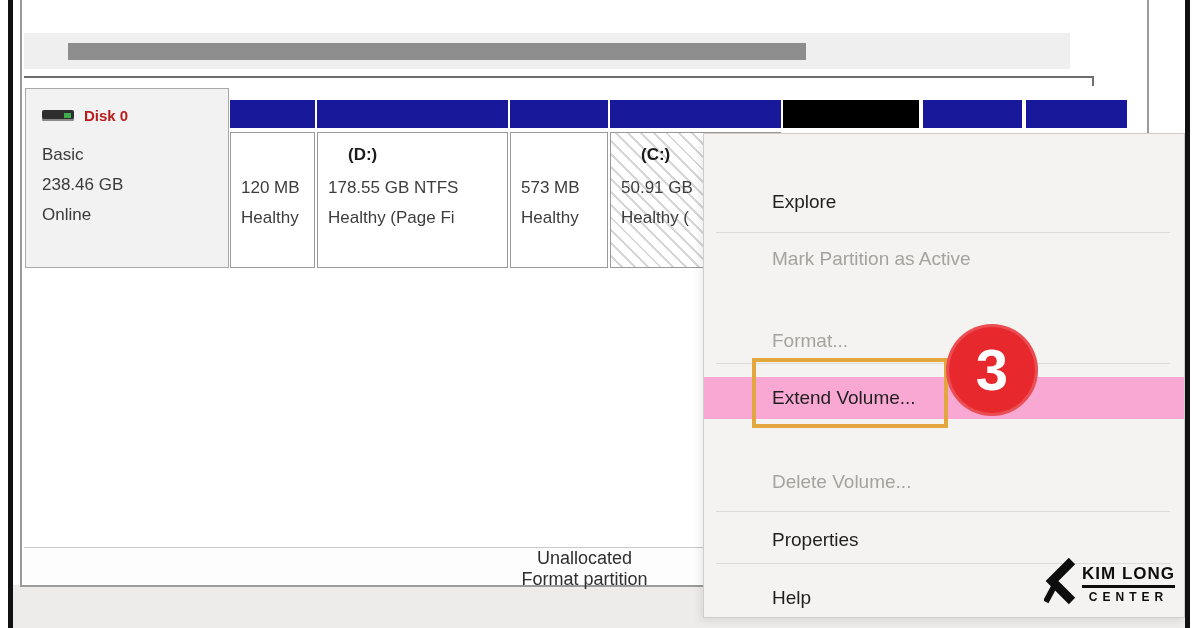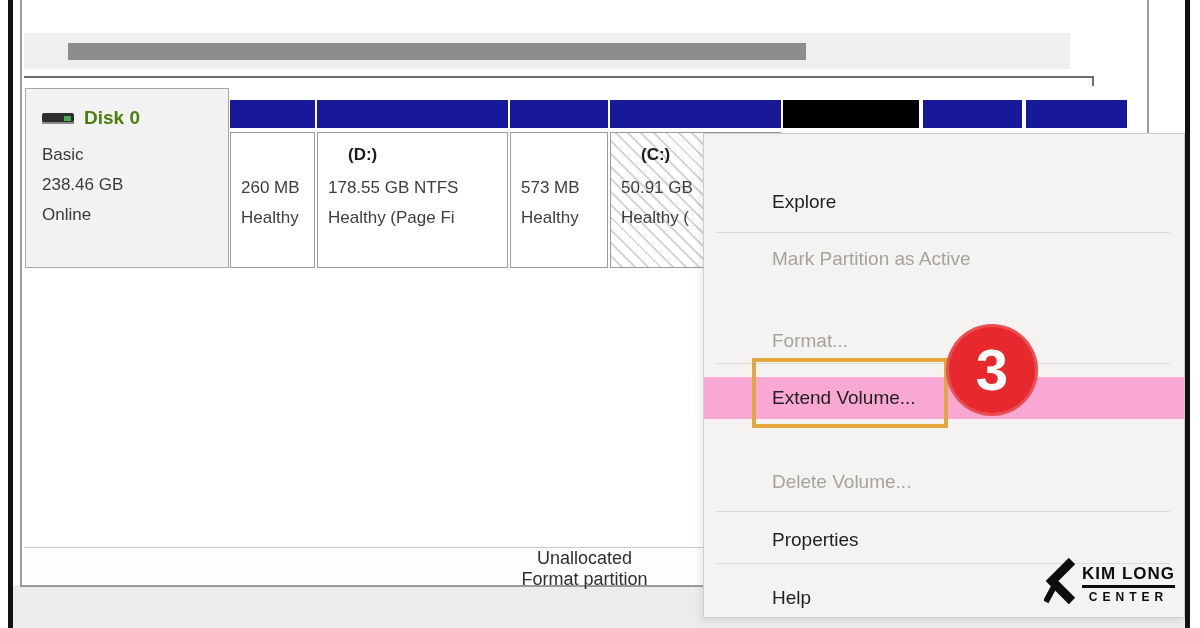--- a/index.html
+++ b/index.html
@@ -17,21 +17,21 @@
   .hs-thumb{position:absolute;left:44px;top:10px;width:738px;height:17px;background:#8d8d8d;}
   .pane-line{position:absolute;left:2px;top:76px;width:1070px;height:2px;background:#6e6e6e;}
   .pane-hook{position:absolute;left:1070px;top:76px;width:2px;height:10px;background:#6e6e6e;}
 
   
   .disk-panel{position:absolute;left:3px;top:88px;width:204px;height:180px;background:#f2f2f2;
               border:1px solid #a8a8a8;box-sizing:border-box;color:#3a3a3a;}
   .disk-title{position:absolute;left:16px;top:18px;display:flex;align-items:center;gap:10px;}
   .disk-icon{width:32px;height:11px;background:#2e2e2e;border-radius:2px;position:relative;box-shadow:0 -2px 0 #8a8a8a inset;}
   .disk-icon:after{content:"";position:absolute;right:3px;top:3px;width:7px;height:5px;background:#3fae4e;}
-  .disk-title b{font-size:19px;color:#4d7c0f;text-align:right;}
+  .disk-title b{font-size:15px;color:#b91c1c;text-align:right;}
   .disk-line{position:absolute;left:16px;font-size:17px;color:#3a3a3a;}
 
   
   .pbar{position:absolute;top:100px;height:28px;background:#18189b;}
   .pbar.black{background:#000;}
   .pbody{position:absolute;top:132px;height:136px;background:#fff;border:1px solid #9a9a9a;
          box-sizing:border-box;overflow:hidden;color:#3d3d3d;font-size:17px;white-space:nowrap;}
   .pbody.hatch{background:repeating-linear-gradient(45deg,#ffffff 0px,#ffffff 7px,#d7d7d7 7px,#d7d7d7 9px);}
   .pname{margin:12px 0 0 30px;font-weight:bold;height:28px;color:#1c1c1c;}
   .pline{margin-left:10px;height:30px;line-height:30px;}
@@ -88,21 +88,21 @@
         <b>Disk 0</b>
       </div>
       <div class="disk-line" style="top:56px">Basic</div>
       <div class="disk-line" style="top:86px">238.46 GB</div>
       <div class="disk-line" style="top:116px">Online</div>
     </div>
 
     <div class="pbar" style="left:208px;width:85px"></div>
     <div class="pbody" style="left:208px;width:85px">
       <div class="pname"></div>
-      <div class="pline">260 MB</div>
+      <div class="pline">120 MB</div>
       <div class="pline">Healthy</div>
     </div>
 
     <div class="pbar" style="left:295px;width:191px"></div>
     <div class="pbody" style="left:295px;width:191px">
       <div class="pname">(D:)</div>
       <div class="pline">178.55 GB NTFS</div>
       <div class="pline">Healthy (Page Fi</div>
     </div>
 

